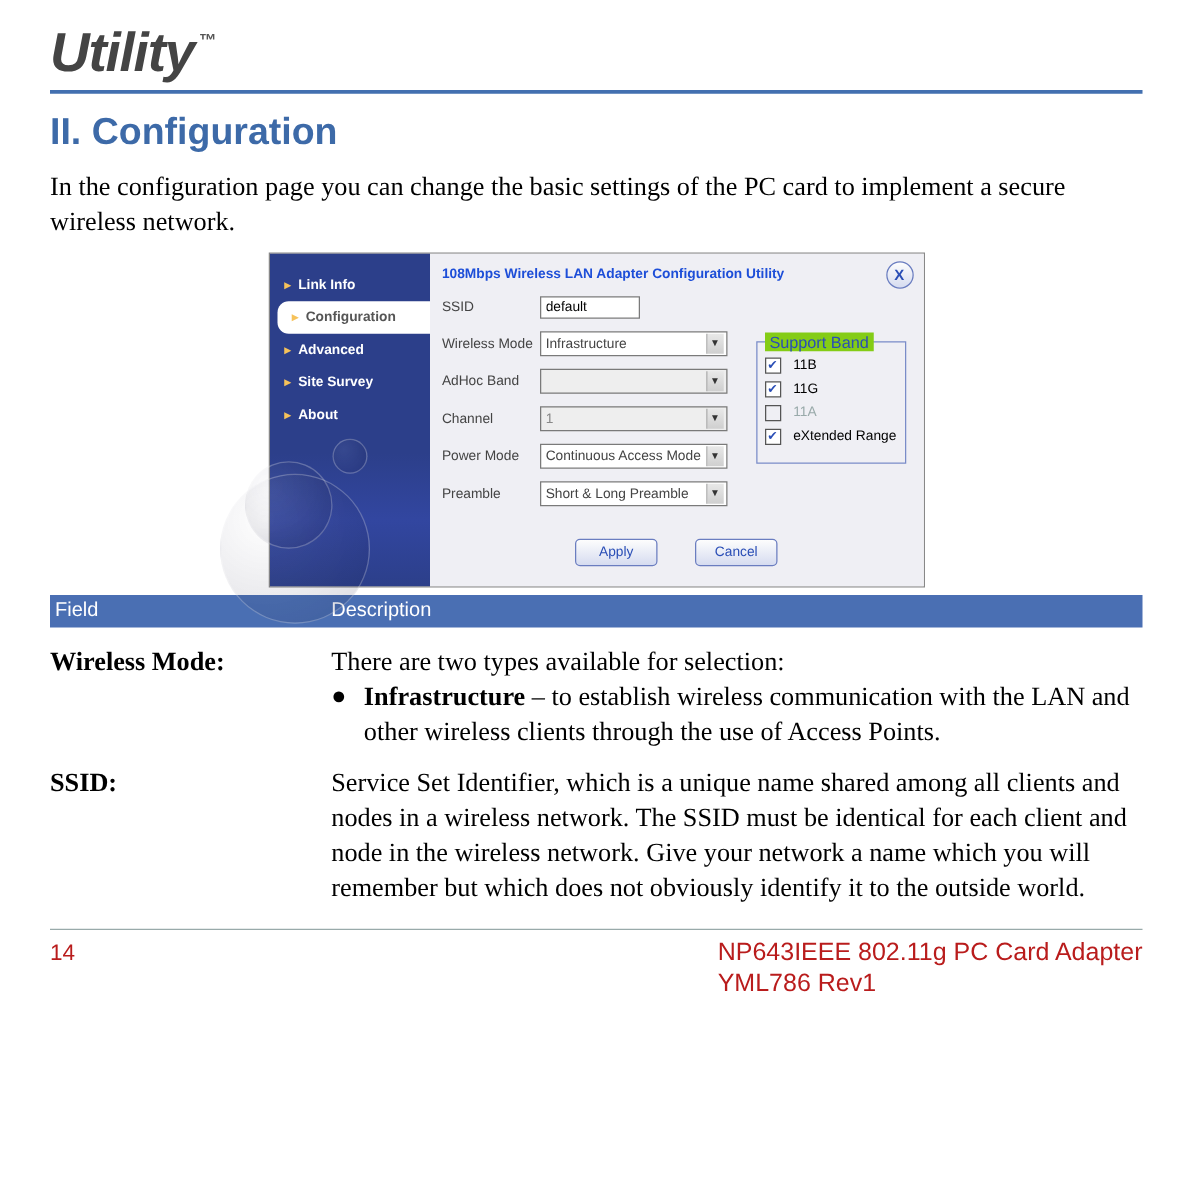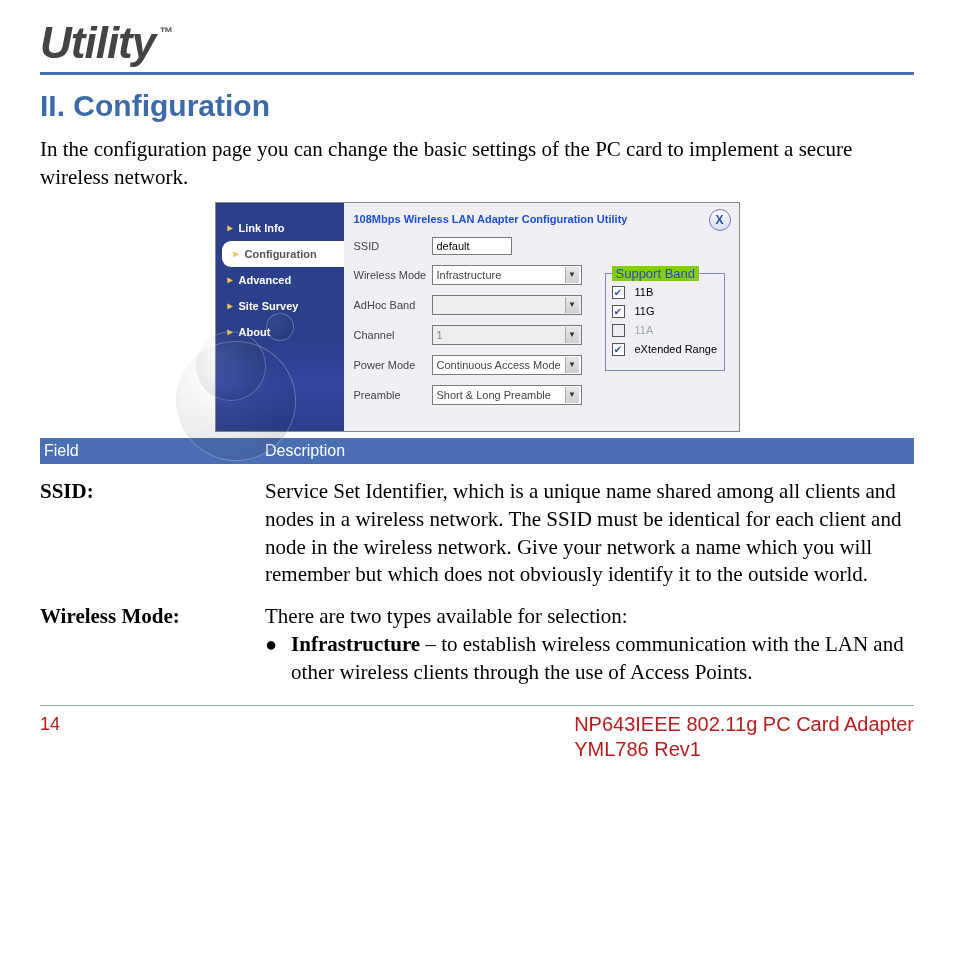--- a/index.html
+++ b/index.html
@@ -286,46 +286,50 @@
         <div class="chk-row">
           <span class="chk off"></span>
           <span style="color:#9aa">11A</span>
         </div>
         <div class="chk-row">
           <span class="chk">✔</span>
           <span>eXtended Range</span>
         </div>
       </div>
 
+      <div class="btns">
+        <button class="wbtn">Apply</button>
+        <button class="wbtn">Cancel</button>
+      </div>
     </div>
   </div>
 
   <div class="field-table">
     <div class="thead">
       <div class="col1">Field</div>
       <div>Description</div>
-    </div>
-    <div class="trow">
-      <div class="col1">SSID:</div>
-      <div class="col2">Service Set Identifier, which is a unique name shared among all clients and nodes in a wireless network. The SSID must be identical for each client and node in the wireless network.  Give your network a name which you will remember but which does not obviously identify it to the outside world.</div>
     </div>
     <div class="trow">
       <div class="col1">Wireless Mode:</div>
       <div class="col2">
         <div>There are two types available for selection:</div>
         <ul>
           <li>
             <span class="bullet">●</span>
             <span>
               <b>Infrastructure</b><span> – to establish wireless communication with the LAN and other wireless clients through the use of Access Points.</span>
             </span>
           </li>
         </ul>
       </div>
     </div>
+    <div class="trow">
+      <div class="col1">SSID:</div>
+      <div class="col2">Service Set Identifier, which is a unique name shared among all clients and nodes in a wireless network. The SSID must be identical for each client and node in the wireless network.  Give your network a name which you will remember but which does not obviously identify it to the outside world.</div>
+    </div>
   </div>
 
   <hr class="hr-foot">
   <div class="footer">
     <div class="page-no">14</div>
     <div class="right">
       <div>NP643IEEE 802.11g PC Card Adapter</div>
       <div>YML786 Rev1</div>
     </div>
   </div>

